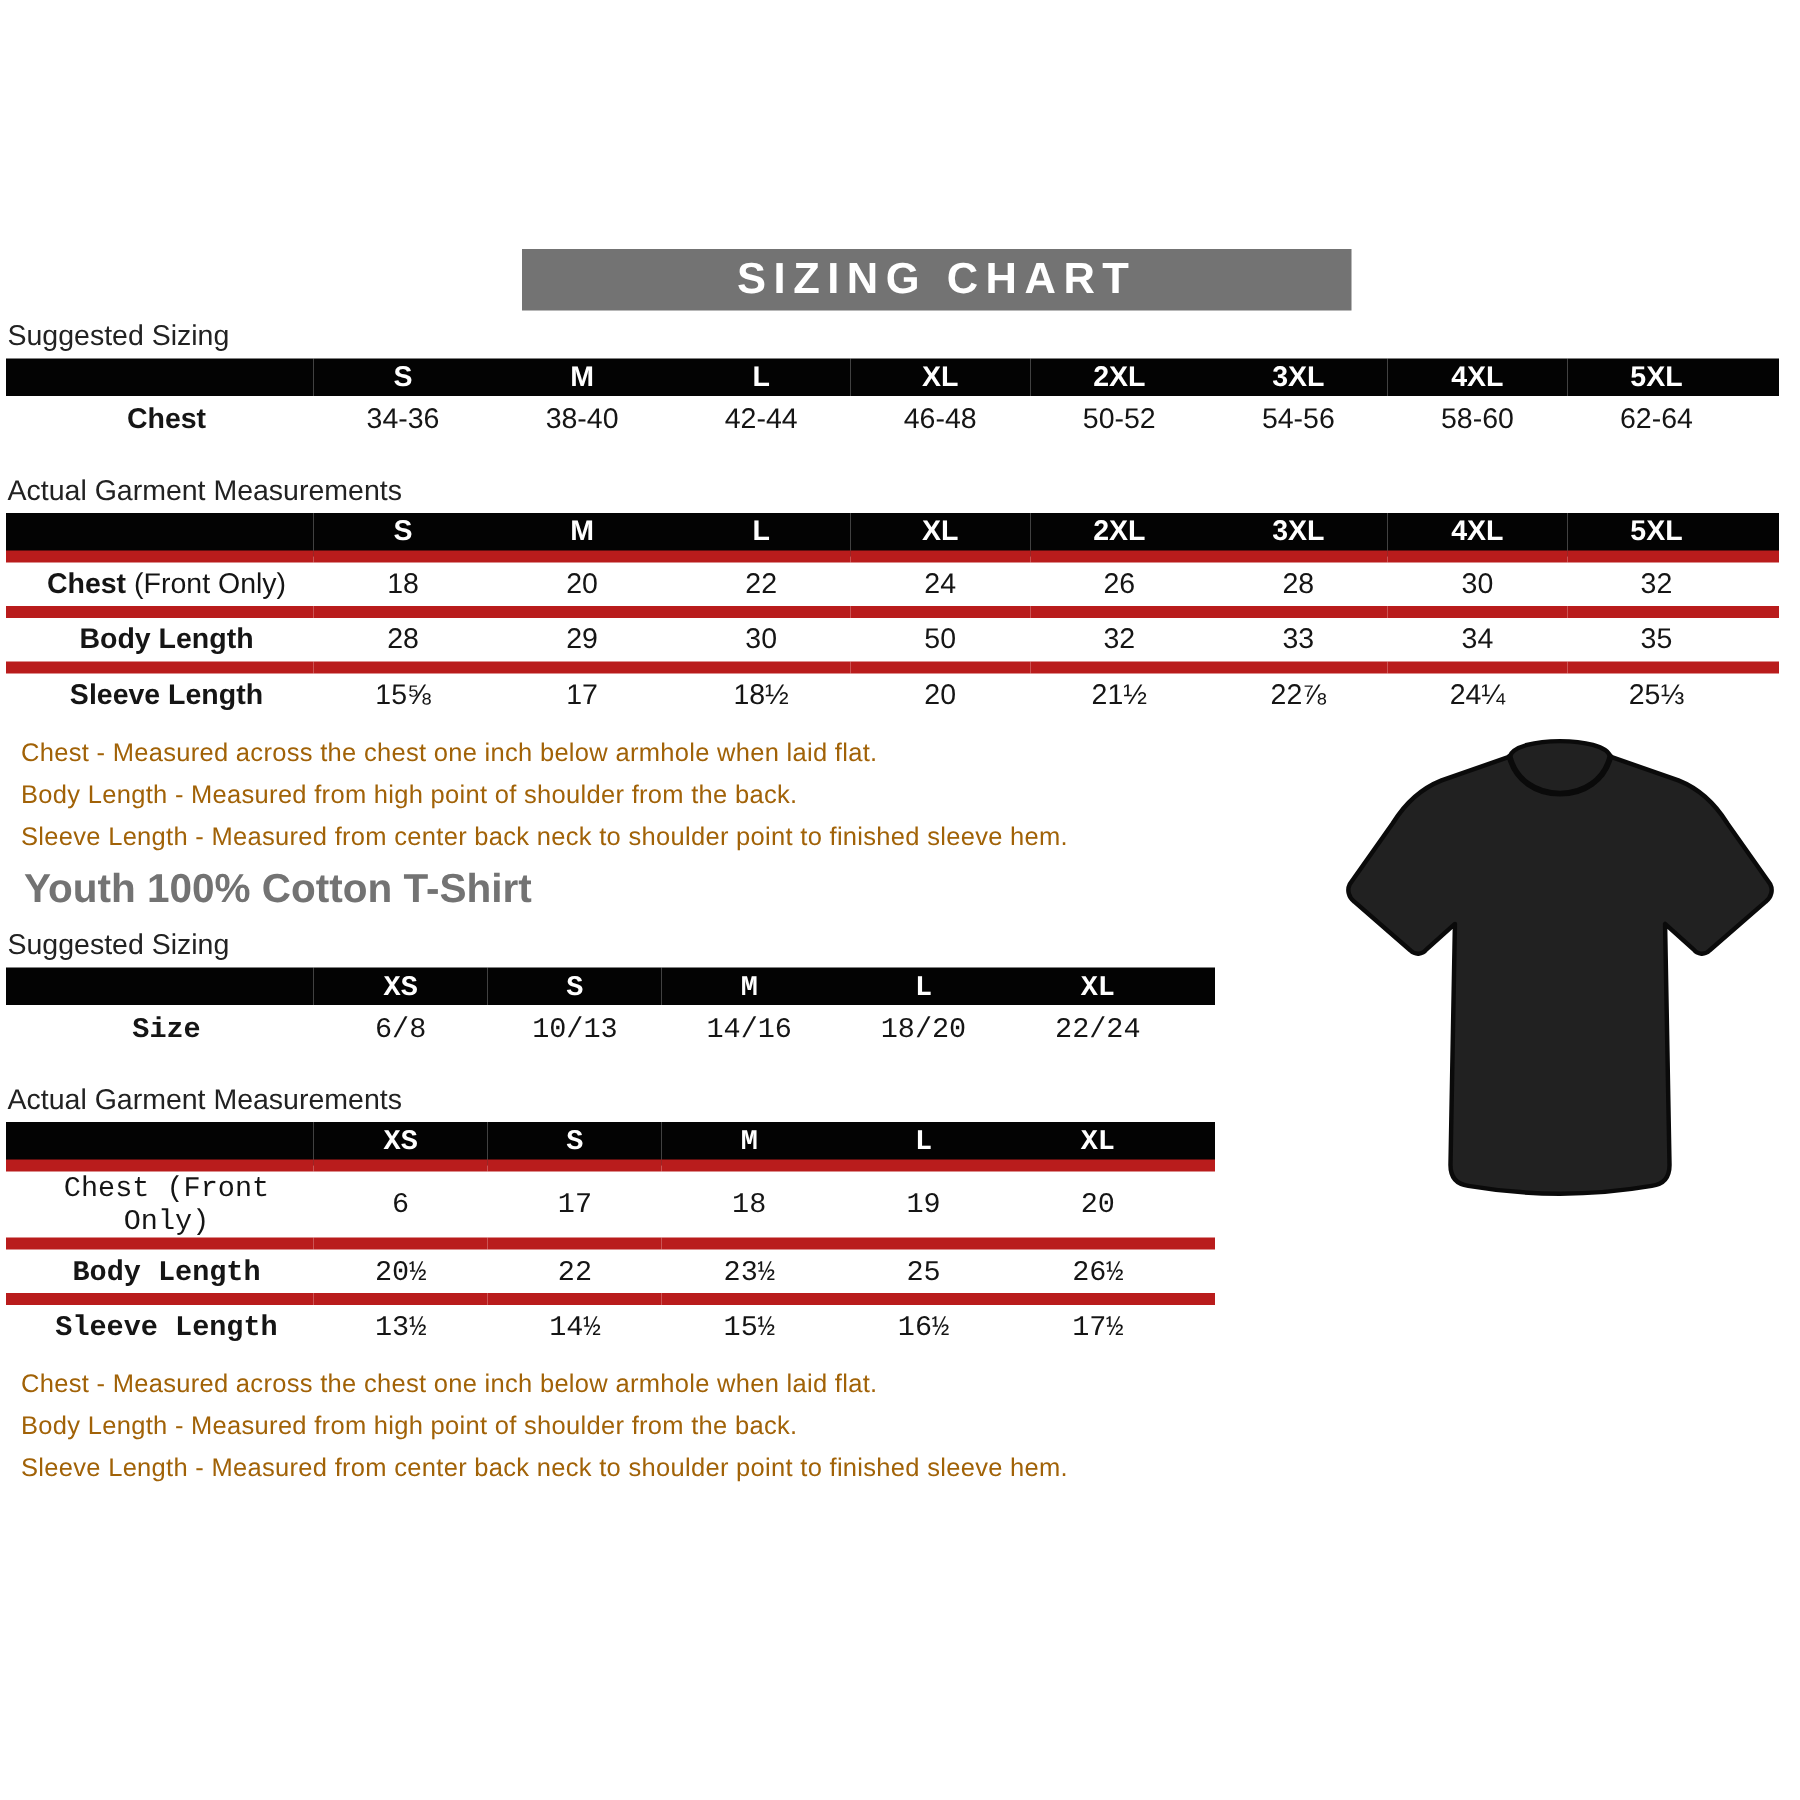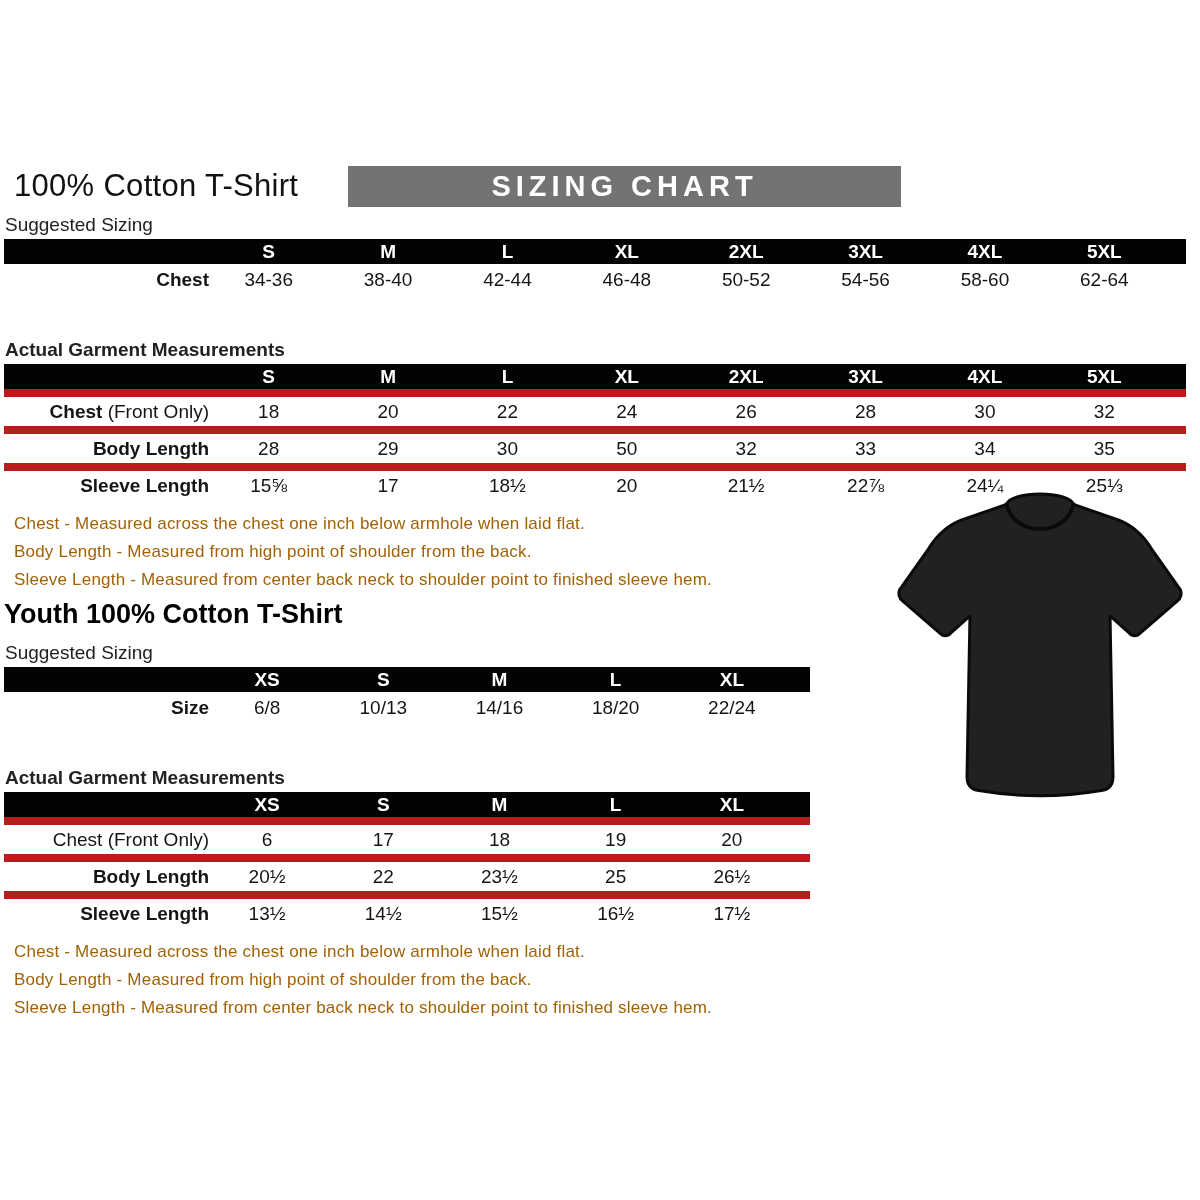--- a/index.html
+++ b/index.html
@@ -14,58 +14,57 @@
   
   .title-row { position: relative; height: 40px; margin-left: 10px; }
   .page-title { font-size: 31px; line-height: 38px; color: #111; letter-spacing: 0.3px; }
   .banner {
     position: absolute; left: 334px; top: -1px; width: 553px; height: 41px;
     background: #737373; color: #fff; font-weight: bold; font-size: 29px;
     letter-spacing: 5px; text-align: center; line-height: 41px;
   }
 
   .section-label { font-size: 19px; color: #222; margin: 7px 0 3px 1px; }
-  .gap-label { margin-top: 44px; font-weight: bold; }
+  .gap-label { margin-top: 22px; }
 
   
   table.size-table { border-collapse: collapse; table-layout: fixed; }
   table.adult-w { width: 1182px; }
-  table.youth-w { width: 806px; }
+  table.youth-w { width: 806px; font-family: Liberation Mono, monospace; }
   col.c-label { width: 205px; }
   col.c-pad-a { width: 22px; }
   col.c-pad-y { width: 20px; }
   thead th {
     background: #030303; color: #ffffff; font-size: 19px; font-weight: bold;
     height: 25px; padding: 0; text-align: center;
   }
   tbody td {
     font-size: 19px; height: 29px; padding: 0; text-align: center; color: #151515;
   }
-  td.lbl { text-align: right; padding-left: 9px; }
+  td.lbl { text-align: center; padding-left: 9px; }
   .b { font-weight: bold; }
   table.measure tbody tr td { border-top: 8px solid #b91c1c; }
   table.plain tbody td { height: 31px; }
 
   
   .notes { margin: 10px 0 0 10px; }
   .notes p { margin: 0; font-size: 17px; line-height: 28px; color: #a16207; letter-spacing: 0.2px; }
 
-  .youth-title { font-size: 27px; font-weight: bold; color: #000000; margin: 4px 0 0 0; line-height: 32px; }
+  .youth-title { font-size: 27px; font-weight: bold; color: #737373; margin: 4px 0 0 12px; line-height: 32px; }
   .youth-sec { margin-top: 12px; }
 
   
   .tshirt { position: absolute; left: 892px; top: 476px; width: 296px; height: 342px; }
 </style>
 </head>
 <body>
 
 <div class="wrap">
 
   <div class="title-row">
-    <span class="page-title">100% Cotton T-Shirt</span>
     <div class="banner">SIZING CHART</div>
   </div>
 
   <div class="section-label">Suggested Sizing</div>
 
   <table class="size-table adult-w plain">
     <colgroup>
       <col class="c-label">
         <col>
         <col>

